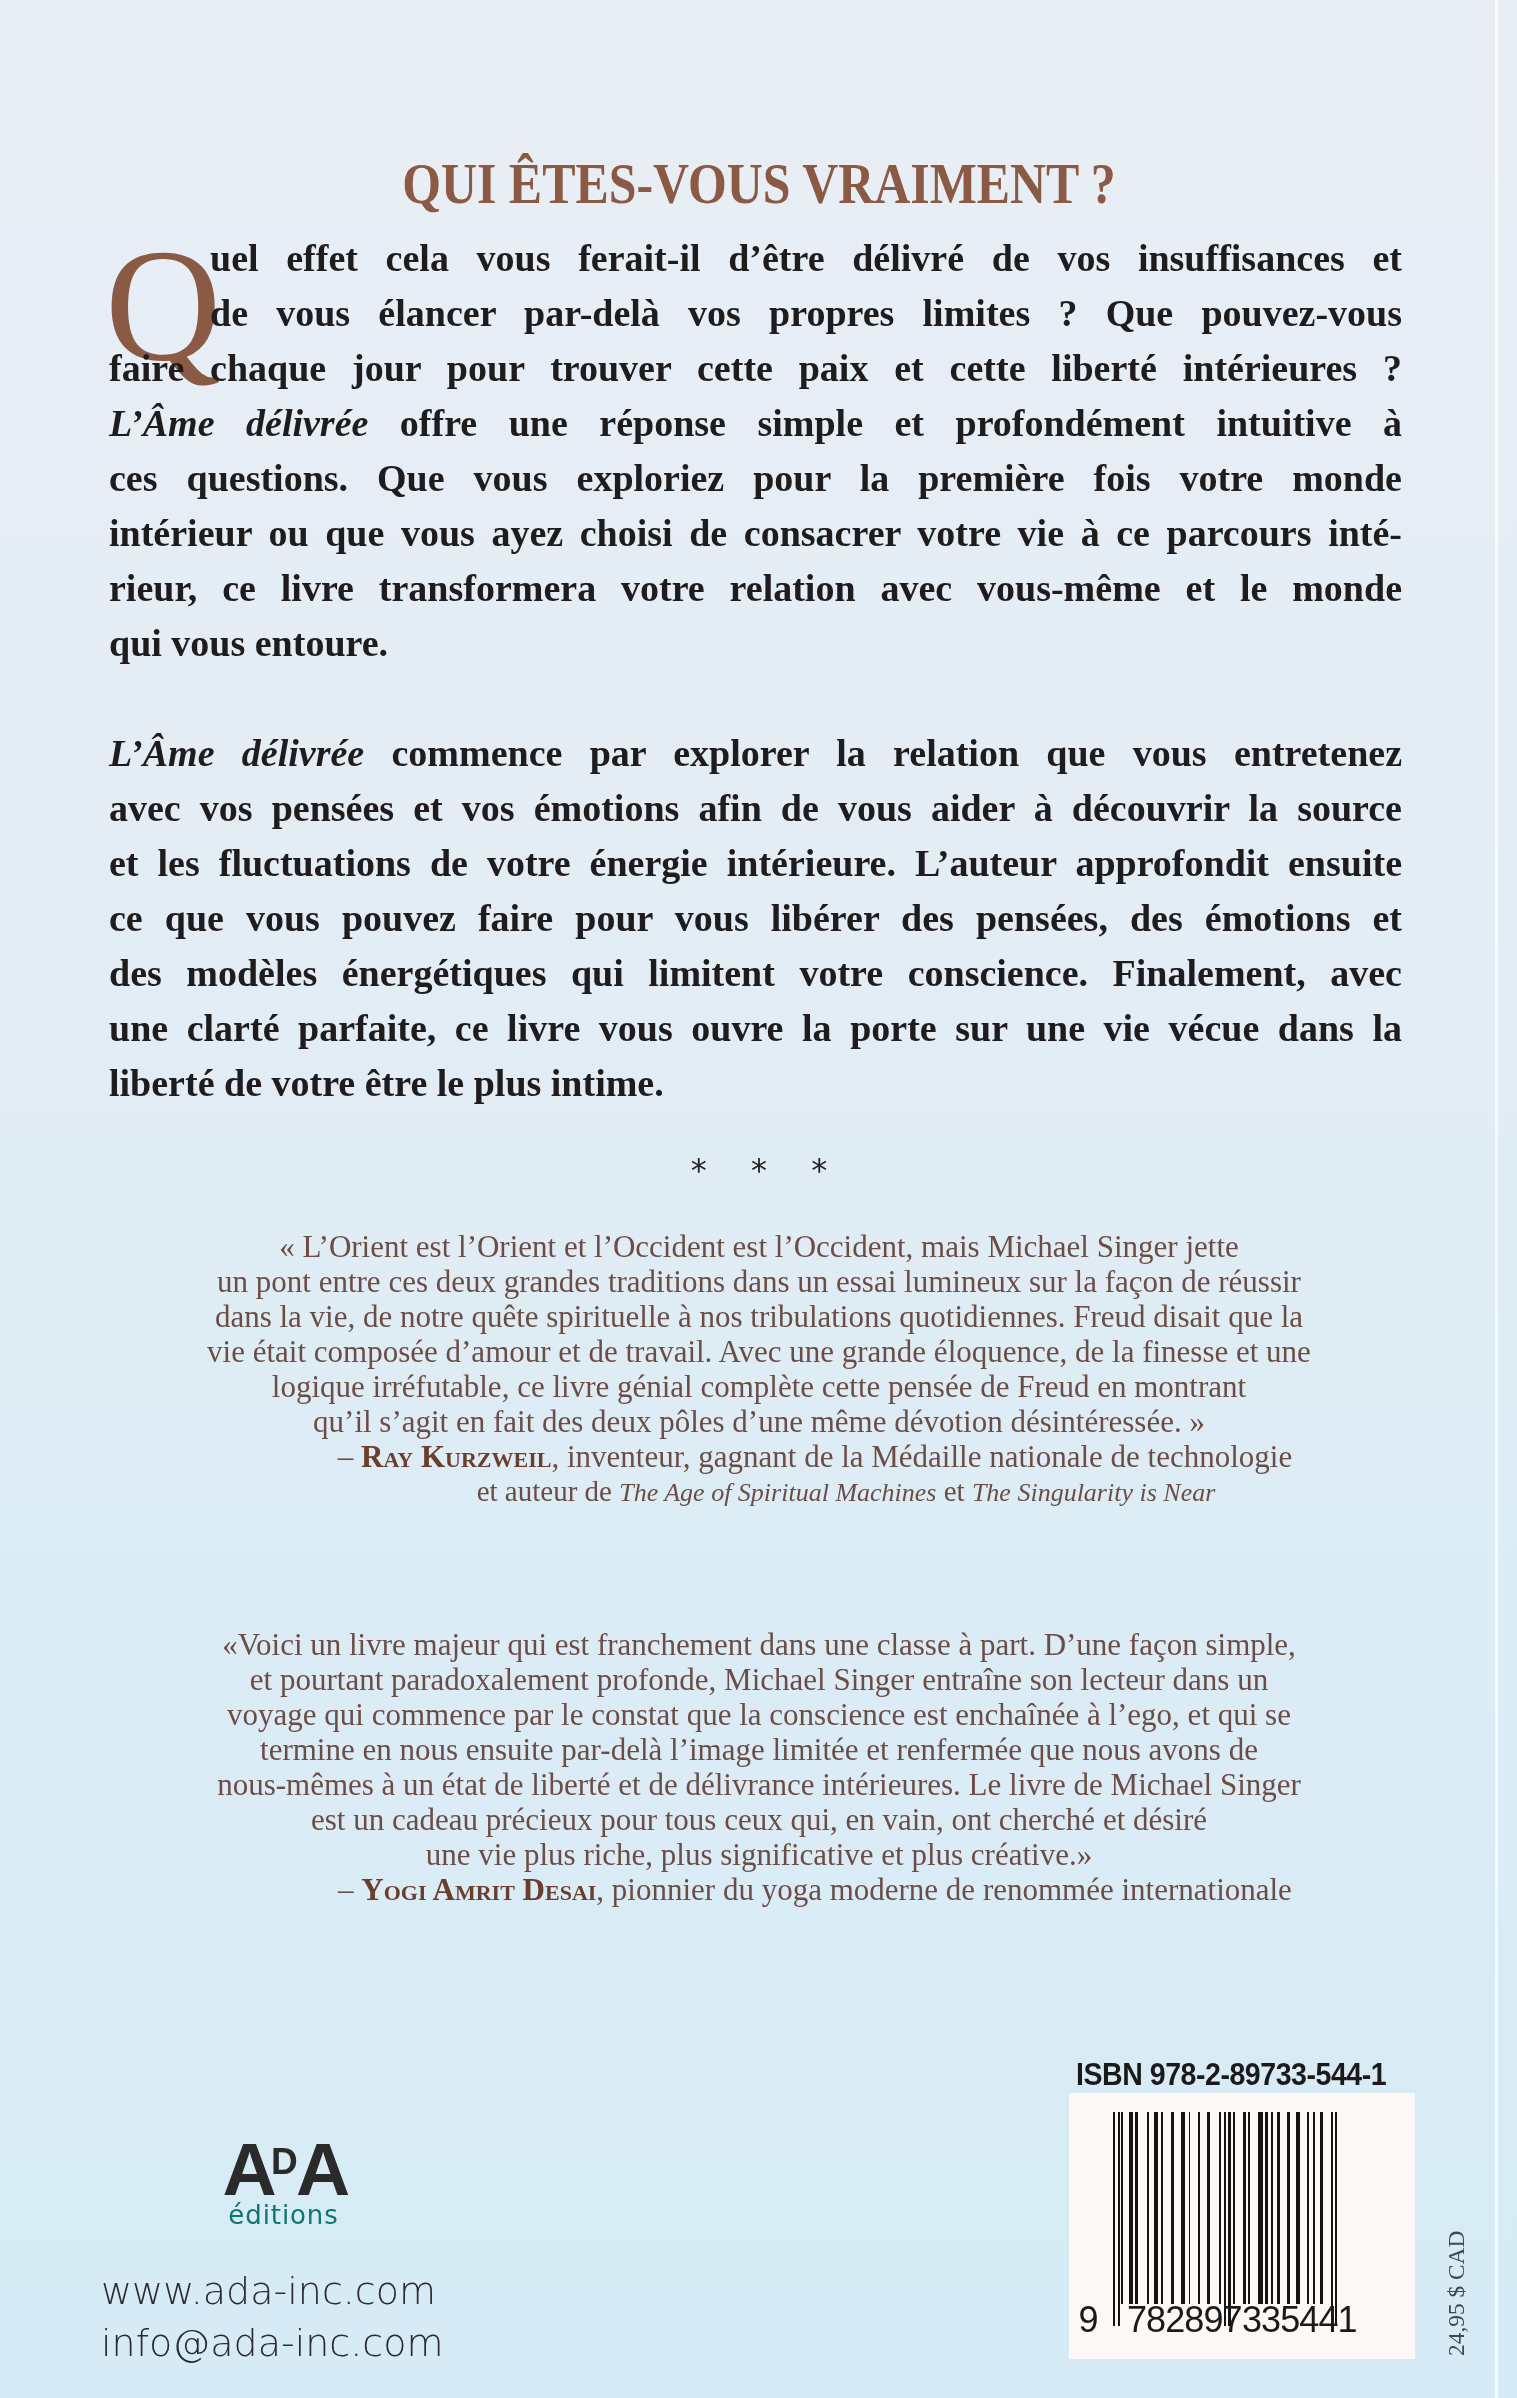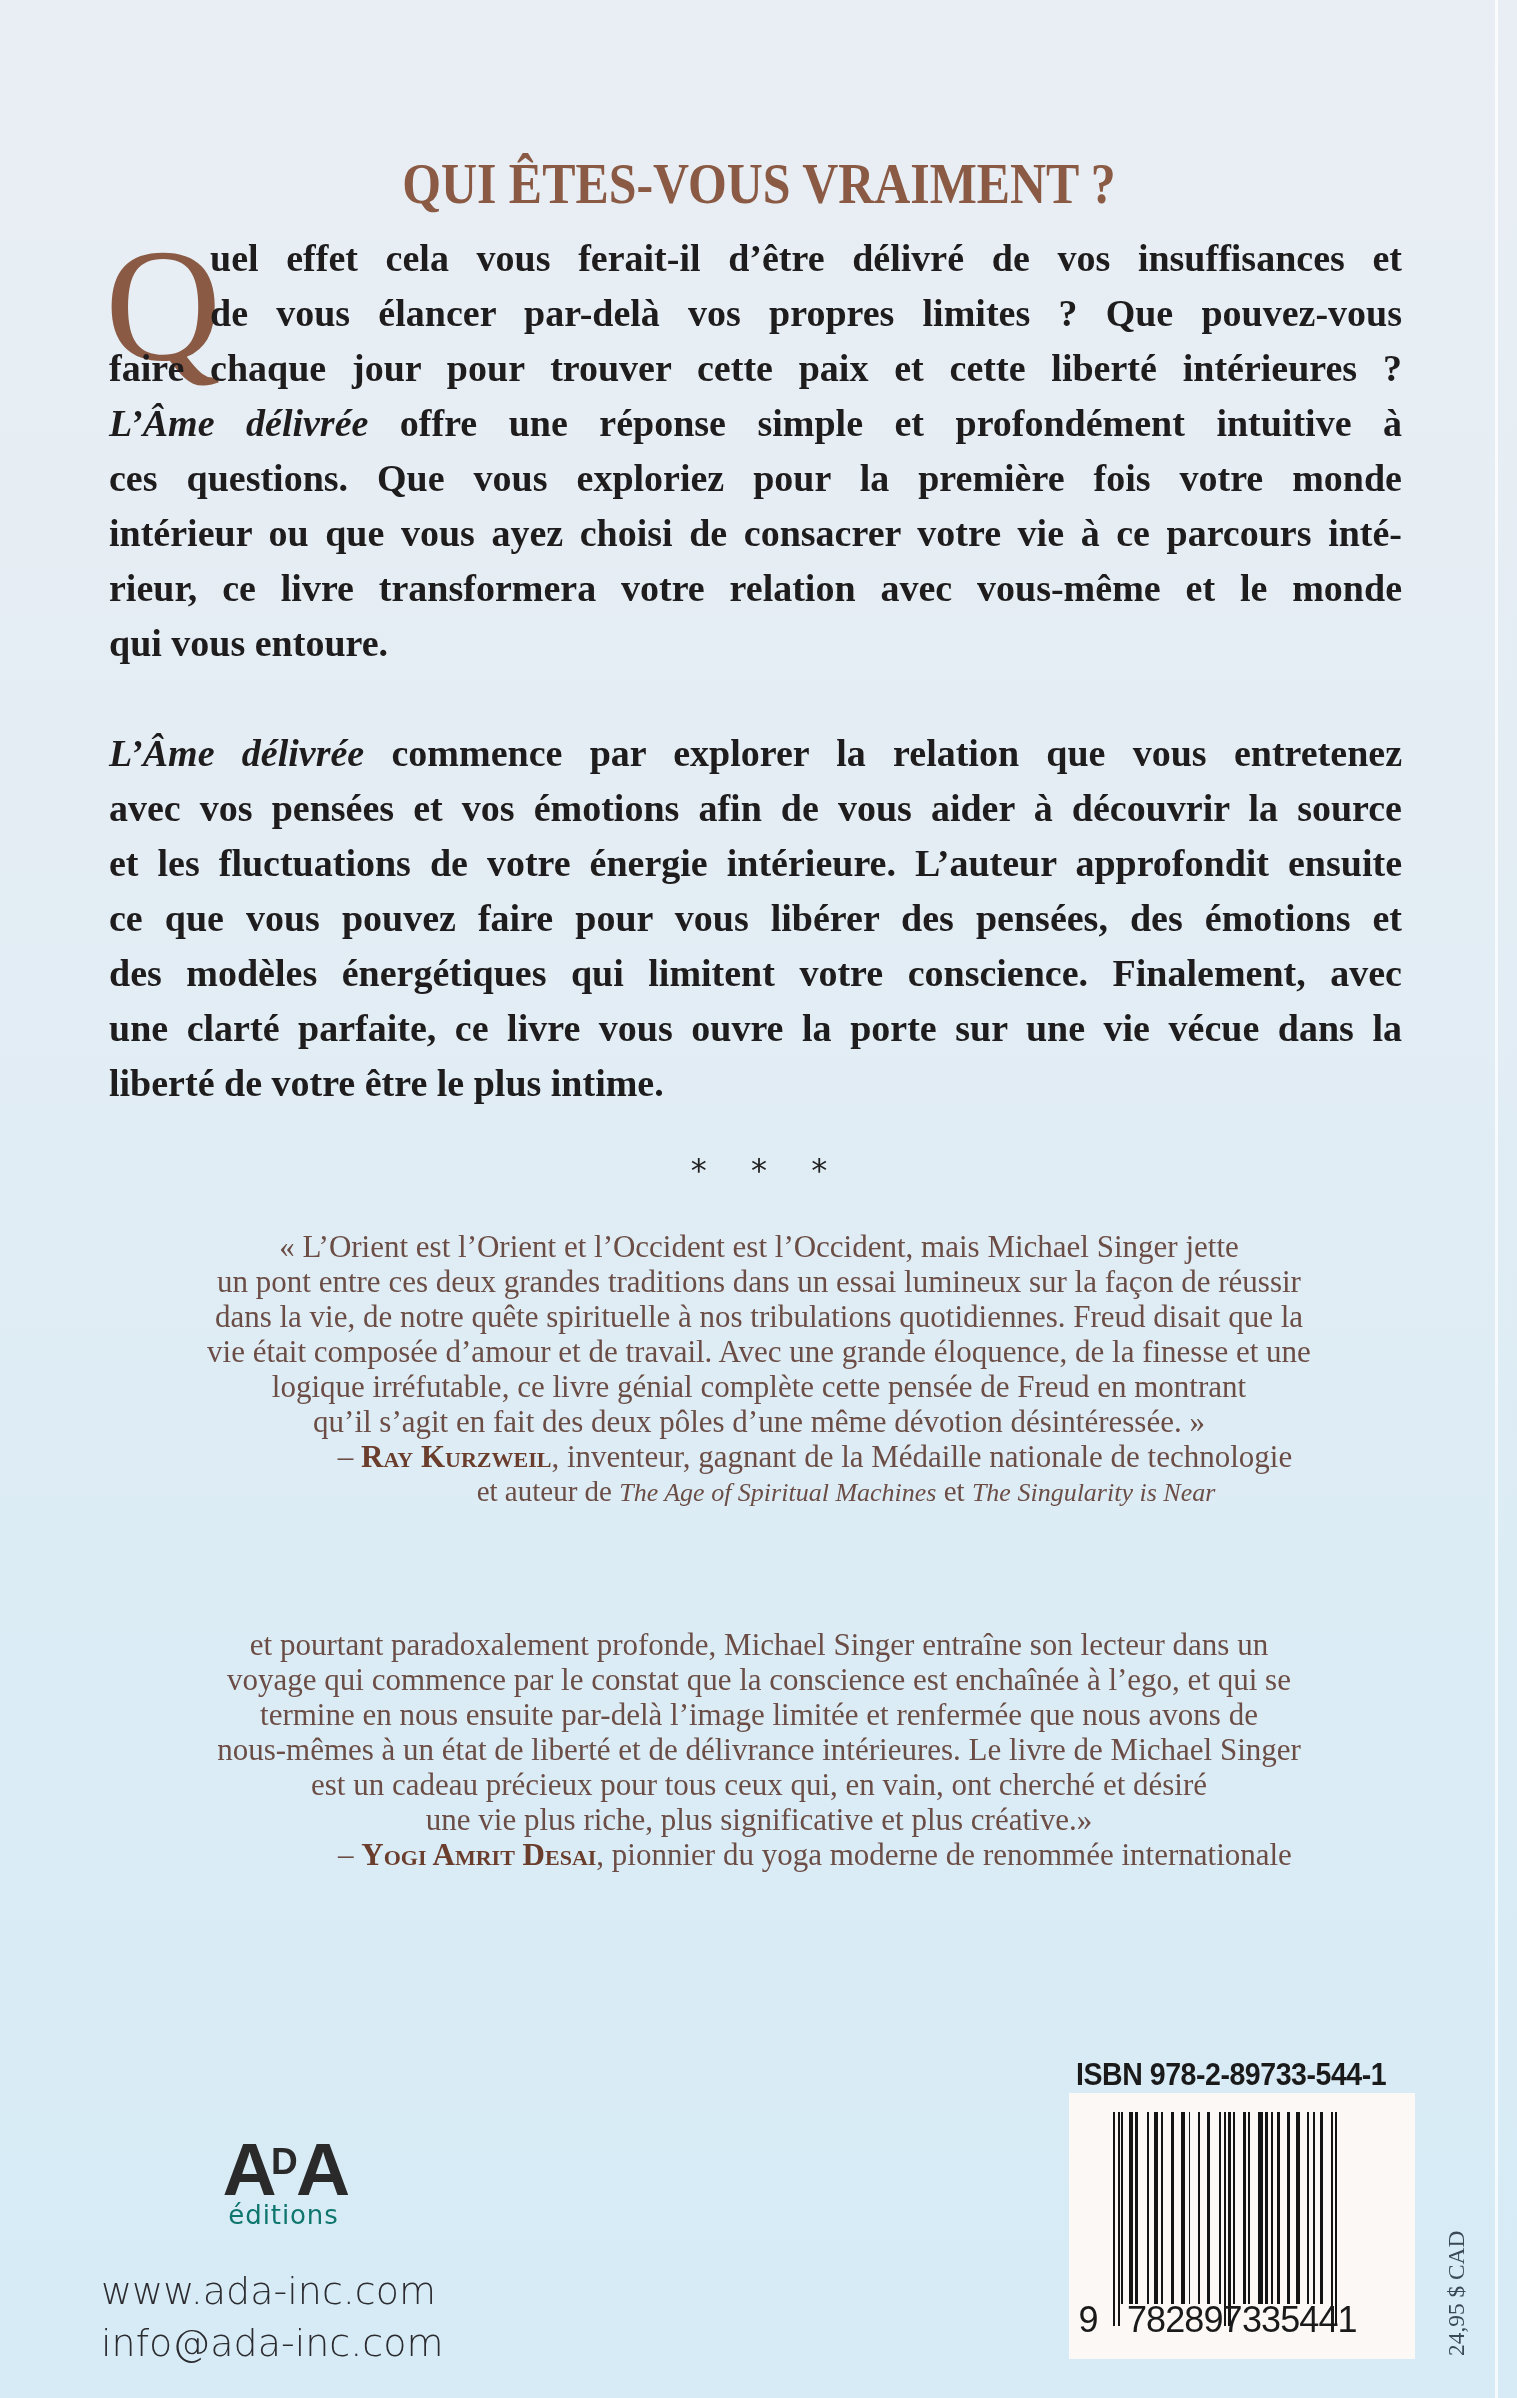--- a/index.html
+++ b/index.html
@@ -253,20 +253,21 @@
   <div class="qline">un pont entre ces deux grandes traditions dans un essai lumineux sur la façon de réussir</div>
   <div class="qline">dans la vie, de notre quête spirituelle à nos tribulations quotidiennes. Freud disait que la</div>
   <div class="qline">vie était composée d’amour et de travail. Avec une grande éloquence, de la finesse et une</div>
   <div class="qline">logique irréfutable, ce livre génial complète cette pensée de Freud en montrant</div>
   <div class="qline">qu’il s’agit en fait des deux pôles d’une même dévotion désintéressée. »</div>
   <div class="qline attrib attrib1"><span>– </span><span class="name">Ray Kurzweil</span><span>, inventeur, gagnant de la Médaille nationale de technologie</span></div>
   <div class="qline attrib attrib2"><span>et auteur de </span><span class="smallit">The Age of Spiritual Machines</span><span> et </span><span class="smallit">The Singularity is Near</span></div>
 </div>
 
 <div class="quote q2">
+  <div class="qline">«Voici un livre majeur qui est franchement dans une classe à part. D’une façon simple,</div>
   <div class="qline">et pourtant paradoxalement profonde, Michael Singer entraîne son lecteur dans un</div>
   <div class="qline">voyage qui commence par le constat que la conscience est enchaînée à l’ego, et qui se</div>
   <div class="qline">termine en nous ensuite par-delà l’image limitée et renfermée que nous avons de</div>
   <div class="qline">nous-mêmes à un état de liberté et de délivrance intérieures. Le livre de Michael Singer</div>
   <div class="qline">est un cadeau précieux pour tous ceux qui, en vain, ont cherché et désiré</div>
   <div class="qline">une vie plus riche, plus significative et plus créative.»</div>
   <div class="qline attrib attrib1"><span>– </span><span class="name">Yogi Amrit Desai</span><span>, pionnier du yoga moderne de renommée internationale</span></div>
 </div>
 
 <div class="logo">

